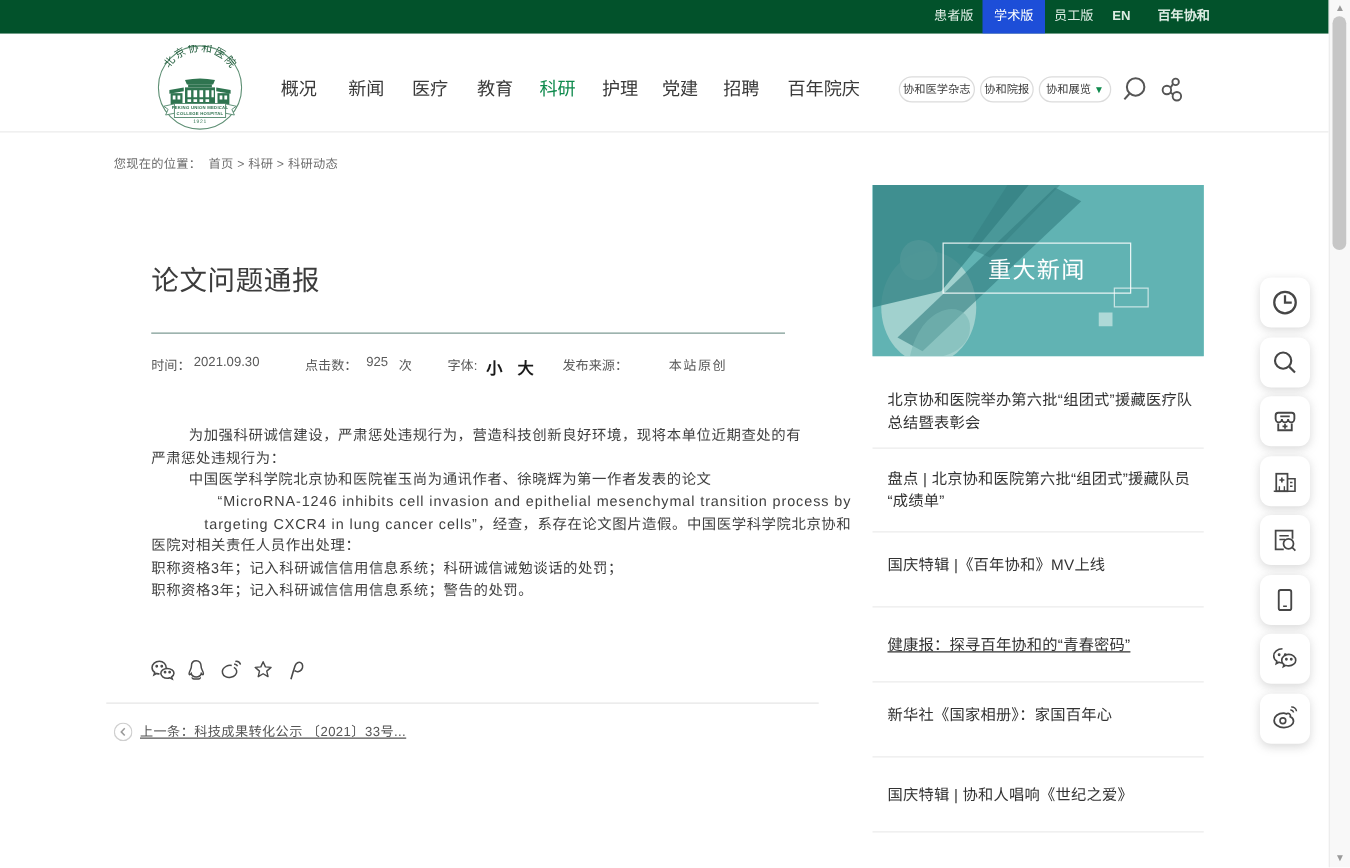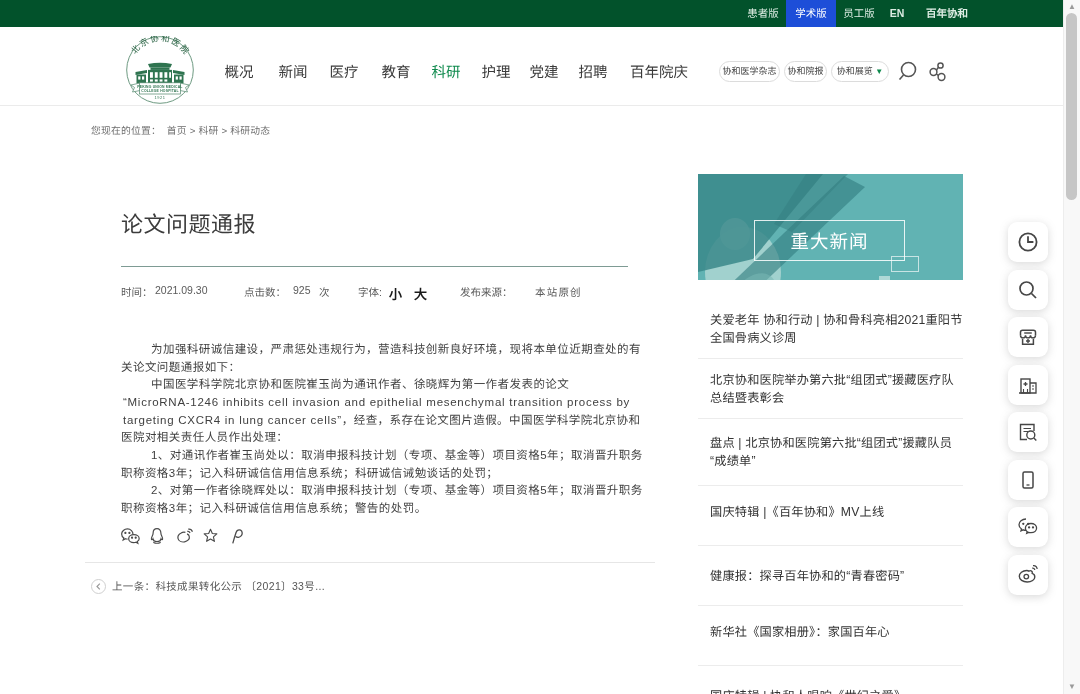--- a/index.html
+++ b/index.html
@@ -22,32 +22,32 @@
   
   #crumb { left:91px; top:123px; font-size:9.8px; color:#6e6e6e; letter-spacing:0.2px; }
 
   
   #title { left:121px; top:206px; font-size:22px; color:#3c3c3c; letter-spacing:0.5px; font-weight:400; }
   #rule { left:121px; top:266px; width:507px; height:1px; background:#7e9b94; }
   #meta { left:121px; top:284px; width:520px; height:14px; font-size:10.5px; color:#5a5a5a; }
   #meta span { position:absolute; top:0; white-space:nowrap; }
   #body { left:121px; top:341px; width:560px; font-size:11.5px; line-height:17.67px; color:#3f3f3f; letter-spacing:0.45px; }
   #body div { white-space:nowrap; }
-  .en { letter-spacing:0.73px; }
+  .en { letter-spacing:0.73px;text-align:right; }
 
   
   #shareRow { left:120px; top:526px; height:22px; }
   #shareRow svg { margin-right:5px; vertical-align:top; }
 
   
   #prevSep { left:85px; top:562px; width:570px; height:1px; background:#e6e6e6; }
-  #prevRow { left:91px; top:578px; height:16px; font-size:10.5px; letter-spacing:0.35px; color:#555; line-height:16px; }
-
-  
-  #banner { left:698px; top:174px; width:265px; height:106px; background:#58b5b1; overflow:hidden; }
+  #prevRow { left:91px; top:578px; height:16px; font-size:10.5px; letter-spacing:0.35px; color:#555; line-height:16px;text-decoration:underline; }
+
+  
+  #banner { left:698px; top:148px; width:265px; height:137px; background:#58b5b1; overflow:hidden; }
   #bigNews { position:absolute; left:56px; top:46px; width:151px; height:41px; border:1px solid rgba(255,255,255,0.85); color:#fff; font-size:18.5px; letter-spacing:1px; text-align:center; line-height:41px; }
   #rect2 { position:absolute; left:193px; top:82px; width:28px; height:16px; border:1px solid rgba(255,255,255,0.65); }
   #sq1 { position:absolute; left:181px; top:102px; width:11px; height:11px; background:#aed9d7; }
   #sidelist { left:698px; top:299px; width:265px; }
   #sidelist .it { display:flex; align-items:center; min-height:60px; border-bottom:1px solid #ececec; font-size:12.2px; letter-spacing:0.2px; line-height:18px; color:#333; padding-left:12px; white-space:nowrap; }
 
   
   .fbtn { position:absolute; left:1008px; width:40px; height:40px; background:#fff; border-radius:9px; box-shadow:0 2px 8px rgba(120,120,120,0.28); }
   .fbtn svg { position:absolute; left:9px; top:9px; }
 
@@ -143,34 +143,32 @@
 <div id="rule" class="abs"></div>
 <div id="meta" class="abs">
   <span style="left:0;">时间：</span>
   <span style="left:34px;">2021.09.30</span>
   <span style="left:123px;">点击数：</span>
   <span style="left:172px;text-align:right;">925</span>
   <span style="left:198px;">次</span>
   <span style="left:237px;">字体:</span>
   <span style="left:268px;font-size:13px;color:#1a1a1a;font-weight:bold;">小</span>
   <span style="left:293px;font-size:13px;color:#1a1a1a;font-weight:bold;">大</span>
-  <span style="left:339px;text-align:center;">发布来源：</span>
+  <span style="left:329px;text-align:center;">发布来源：</span>
   <span style="left:414px;letter-spacing:1.2px;">本站原创</span>
 </div>
 
 <div id="body" class="abs">
   <div style="padding-left:30px;">为加强科研诚信建设，严肃惩处违规行为，营造科技创新良好环境，现将本单位近期查处的有</div>
-  <div>关论文问题通报如下：</div>
+  <div>严肃惩处违规行为：</div>
   <div style="padding-left:30px;">中国医学科学院北京协和医院崔玉尚为通讯作者、徐晓辉为第一作者发表的论文</div>
   <div class="en" style="padding-left:2px;">“MicroRNA-1246 inhibits cell invasion and epithelial mesenchymal transition process by</div>
   <div class="en" style="padding-left:2px;">targeting CXCR4 in lung cancer cells”<span style="letter-spacing:0.45px;">，经查，系存在论文图片造假。中国医学科学院北京协和</span></div>
   <div>医院对相关责任人员作出处理：</div>
-  <div style="padding-left:30px;">1、对通讯作者崔玉尚处以：取消申报科技计划（专项、基金等）项目资格5年；取消晋升职务</div>
   <div>职称资格3年；记入科研诚信信用信息系统；科研诚信诫勉谈话的处罚；</div>
-  <div style="padding-left:30px;">2、对第一作者徐晓辉处以：取消申报科技计划（专项、基金等）项目资格5年；取消晋升职务</div>
   <div>职称资格3年；记入科研诚信信用信息系统；警告的处罚。</div>
 </div>
 
 <div id="shareRow" class="abs">
   <svg width="21" height="20" viewBox="0 0 23 20" fill="none" stroke="#4a4a4a" stroke-width="1.35">
     <path d="M 14.2,8.3 C 14.4,5 11.7,2.3 8.2,2.3 C 4.7,2.3 1.8,4.8 1.8,7.9 C 1.8,9.7 2.7,11.2 4.2,12.2 L 3.5,14.3 L 6,13 C 6.7,13.3 7.5,13.4 8.3,13.4" fill="#fff"></path>
     <path d="M 15.2,8.6 C 12,8.6 9.5,10.5 9.5,12.9 C 9.5,15.3 12,17.2 15.2,17.2 C 16,17.2 16.7,17.1 17.4,16.8 L 19.5,17.9 L 18.9,16 C 20.2,15.2 21,14.1 21,12.9 C 21,10.5 18.4,8.6 15.2,8.6 Z" fill="#fff"></path>
     <circle cx="5.9" cy="6.7" r="0.55" fill="#4a4a4a"></circle>
       <circle cx="10.3" cy="6.7" r="0.55" fill="#4a4a4a"></circle>
     <circle cx="13.2" cy="11.9" r="0.55" fill="#4a4a4a"></circle>
@@ -211,30 +209,27 @@
     <path d="M 108,0 L 150,0 L 94,58 L 76,50 Z" fill="#347e7f" opacity="0.5"></path>
     <path d="M 30,137 C 34,118 44,104 58,100 C 70,97 78,104 78,114 C 78,126 68,134 56,137 Z" fill="#79b8b4" opacity="0.55"></path>
   </svg>
   <div id="bigNews">重大新闻</div>
   <div id="rect2"></div>
   <div id="sq1"></div>
 </div>
 
 <div id="sidelist" class="abs">
   <div class="it" style="min-height:60px;">
-      <span>关爱老年 协和行动 | 协和骨科亮相2021重阳节<br>全国骨病义诊周</span>
-    </div>
-  <div class="it" style="min-height:60px;">
       <span>北京协和医院举办第六批“组团式”援藏医疗队<br>总结暨表彰会</span>
     </div>
   <div class="it" style="min-height:67px;">
       <span>盘点 | 北京协和医院第六批“组团式”援藏队员<br>“成绩单”</span>
     </div>
   <div class="it" style="padding-bottom:7px;">国庆特辑 |《百年协和》MV上线</div>
-  <div class="it" style="padding-bottom:0;">健康报：探寻百年协和的“青春密码”</div>
+  <div class="it" style="padding-bottom:0;text-decoration:underline;">健康报：探寻百年协和的“青春密码”</div>
   <div class="it" style="padding-bottom:7px;">新华社《国家相册》：家国百年心</div>
   <div class="it">国庆特辑 | 协和人唱响《世纪之爱》</div>
 </div>
 
 <div class="fbtn" style="top:222px;">
   <svg width="22" height="22" viewBox="0 0 22 22" fill="none">
     <circle cx="11" cy="11" r="8.6" stroke="#464646" stroke-width="1.8"></circle>
     <path d="M 11,5.2 L 11,11 L 16.4,11" stroke="#fff" stroke-width="4.6"></path>
     <path d="M 11,5.2 L 11,11 L 16.4,11" stroke="#464646" stroke-width="1.8"></path>
   </svg>

